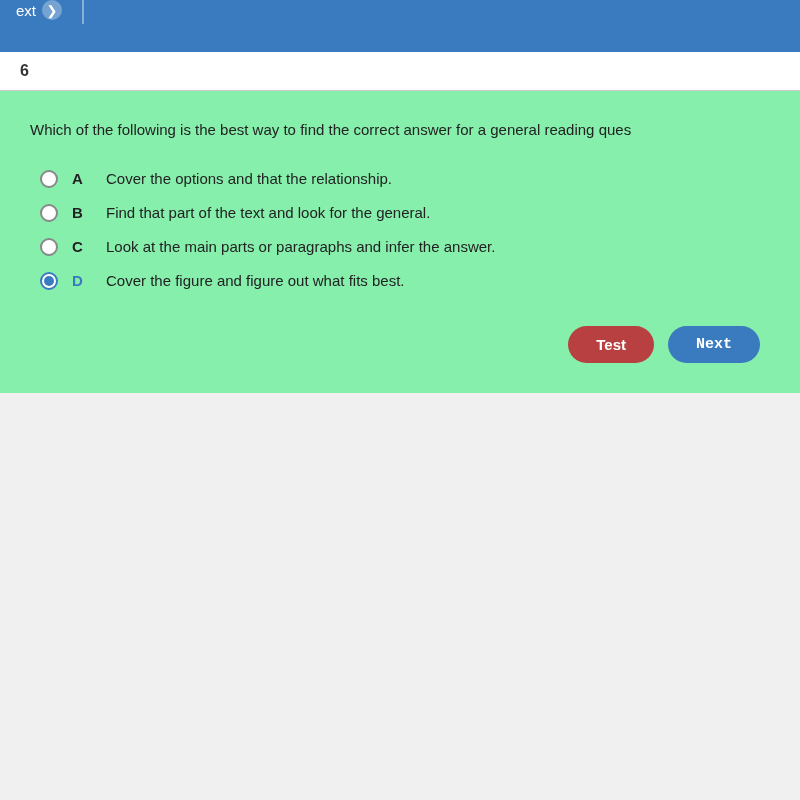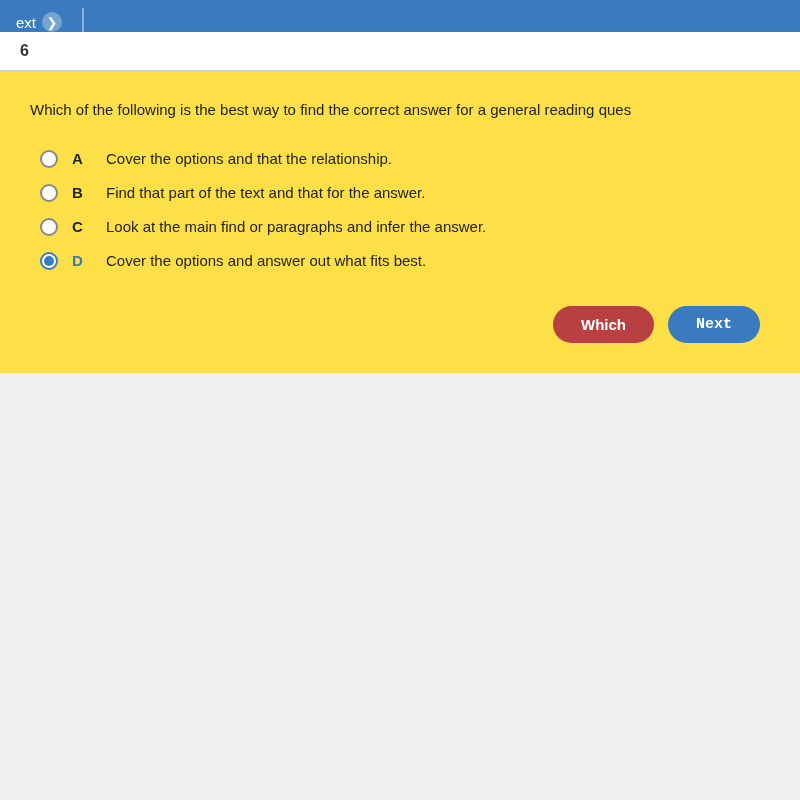--- a/index.html
+++ b/index.html
@@ -18,23 +18,23 @@
 
     .browser-chrome {
       width: 100%;
       height: 100%;
       display: flex;
       flex-direction: column;
     }
 
     .top-bar {
       background-color: #3a7bbf;
-      height: 32px;
-      display: flex;
-      align-items: flex-end;
+      height: 52px;
+      display: flex;
+      align-items: flex-start;
       padding: 0 16px;
       color: white;
       font-size: 17px;
       font-weight: bold;
       gap: 12px;
     }
 
     .top-bar-nav {
       display: flex;
       align-items: center;
@@ -71,21 +71,21 @@
     .question-number-bar {
       background-color: #ffffff;
       border-bottom: 1px solid #ccc;
       padding: 10px 20px;
       font-size: 16px;
       font-weight: bold;
       color: #333;
     }
 
     .question-card {
-      background-color: #fde047;
+      background-color: #86efac;
       margin: 0;
       padding: 28px 30px 30px 30px;
     }
 
     .question-text {
       font-size: 15px;
       color: #222;
       line-height: 1.5;
       margin-bottom: 28px;
     }
@@ -199,41 +199,41 @@
 
         <li class="option-item">
           <div class="radio-outer"></div>
           <span class="option-letter">A</span>
           <span>Cover the options and that the relationship.</span>
         </li>
 
         <li class="option-item">
           <div class="radio-outer"></div>
           <span class="option-letter">B</span>
-          <span>Find that part of the text and that for the answer.</span>
+          <span>Find that part of the text and look for the general.</span>
         </li>
 
         <li class="option-item">
           <div class="radio-outer"></div>
           <span class="option-letter">C</span>
-          <span>Look at the main find or paragraphs and infer the answer.</span>
+          <span>Look at the main parts or paragraphs and infer the answer.</span>
         </li>
 
         <li class="option-item">
           <div class="radio-outer selected">
             <div class="radio-inner"></div>
           </div>
           <span class="option-letter selected">D</span>
-          <span>Cover the options and answer out what fits best.</span>
+          <span>Cover the figure and figure out what fits best.</span>
         </li>
 
       </ul>
 
       <div class="buttons-row">
-        <button class="btn btn-reset">Which</button>
+        <button class="btn btn-reset">Test</button>
         <button class="btn btn-next">Next</button>
       </div>
 
     </div>
 
     <div class="lower-area"></div>
 
   </div>
 
 </div>

